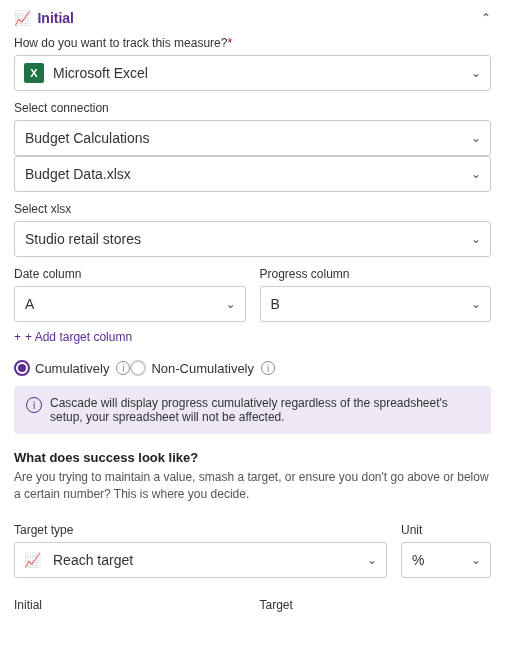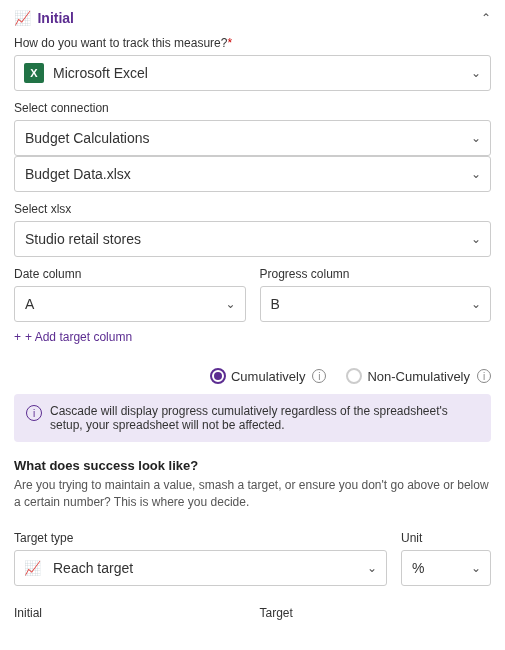--- a/index.html
+++ b/index.html
@@ -108,24 +108,22 @@
       font-size: 12px;
       cursor: pointer;
       margin-top: 8px;
       display: inline-flex;
       align-items: center;
       gap: 4px;
       text-decoration: none;
     }
     .radio-group {
       display: flex;
-      gap: 20px;
-      margin-top: 24px;
-      align-items: center;
-      justify-content: flex-end;
+      margin-top: 16px;
+      align-items: center;
     }
     .radio-option {
       display: flex;
       align-items: center;
       gap: 5px;
       cursor: pointer;
       font-size: 13px;
     }
     .radio-dot {
       width: 16px;

